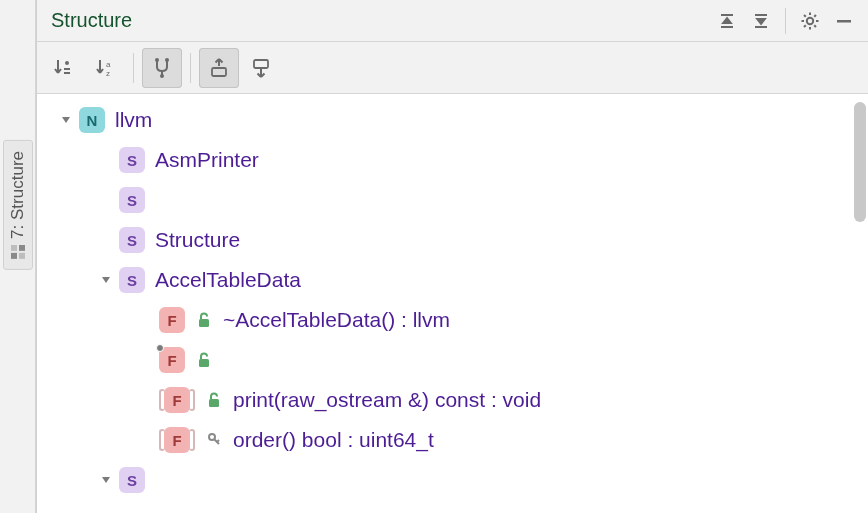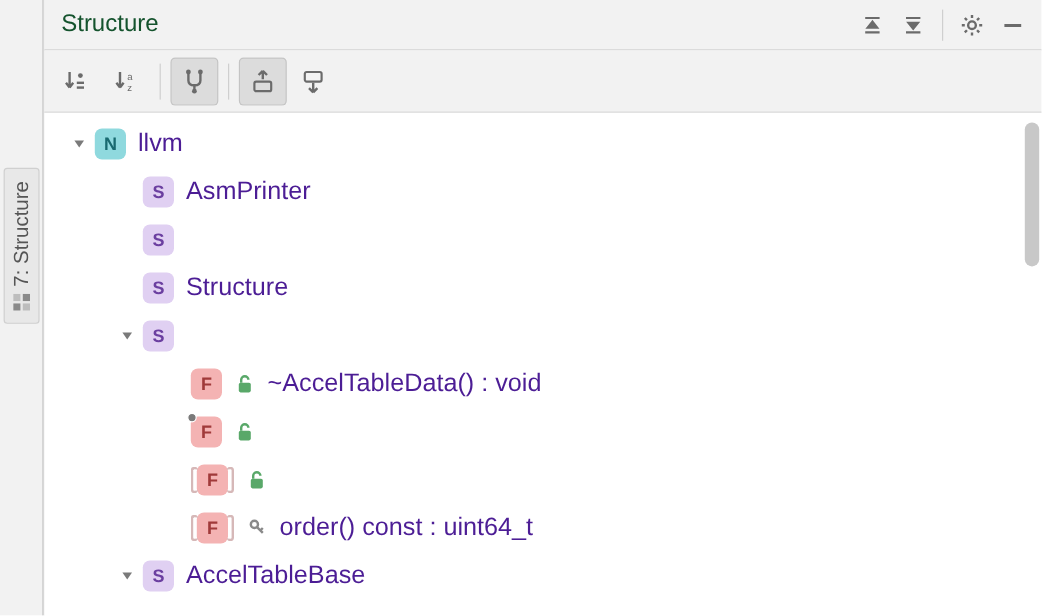--- a/index.html
+++ b/index.html
@@ -290,69 +290,70 @@
           <span class="kind-badge kS">S</span>
           <span class="label">Structure</span>
         </div>
         <div class="row indent2">
           <span class="twisty">
             <svg width="12" height="12" viewBox="0 0 12 12">
               <path d="M2 3 L10 3 L6 9 Z" fill="#7a7a7a"></path>
             </svg>
           </span>
           <span class="kind-badge kS">S</span>
+          <span class="label">AccelTableData</span>
         </div>
         <div class="row indent3">
           <span class="spacer"></span>
           <span class="kind-badge kF">F</span>
           <span class="vis">
             <svg width="14" height="16" viewBox="0 0 14 16">
               <rect x="2" y="7" width="10" height="8" rx="1.5" fill="#59a869"></rect>
               <path d="M4 7 V4.5 A3 3 0 0 1 10 4.5" fill="none" stroke="#59a869" stroke-width="2"></path>
             </svg>
           </span>
-          <span class="label">~AccelTableData() : void</span>
+          <span class="label">~AccelTableData() : llvm</span>
         </div>
         <div class="row indent3">
           <span class="spacer"></span>
           <span class="kind-badge kF" style="position: relative;">F<span class="ovdot"></span></span>
           <span class="vis">
             <svg width="14" height="16" viewBox="0 0 14 16">
               <rect x="2" y="7" width="10" height="8" rx="1.5" fill="#59a869"></rect>
               <path d="M4 7 V4.5 A3 3 0 0 1 10 4.5" fill="none" stroke="#59a869" stroke-width="2"></path>
             </svg>
           </span>
         </div>
         <div class="row indent3">
           <span class="spacer"></span>
           <span class="kind-badge kF wrapped" style="margin-left: 5px; margin-right: 15px;">F</span>
           <span class="vis">
             <svg width="14" height="16" viewBox="0 0 14 16">
               <rect x="2" y="7" width="10" height="8" rx="1.5" fill="#59a869"></rect>
               <path d="M4 7 V4.5 A3 3 0 0 1 10 4.5" fill="none" stroke="#59a869" stroke-width="2"></path>
             </svg>
           </span>
+          <span class="label">print(raw_ostream &amp;) const : void</span>
         </div>
         <div class="row indent3">
           <span class="spacer"></span>
           <span class="kind-badge kF wrapped" style="margin-left: 5px; margin-right: 15px;">F</span>
           <span class="vis">
             <svg width="14" height="16" viewBox="0 0 14 16">
               <circle cx="5" cy="5" r="3" fill="none" stroke="#8a8a8a" stroke-width="2"></circle>
               <path d="M7 7 L12 12 M10 10 L12 8" stroke="#8a8a8a" stroke-width="2"></path>
             </svg>
           </span>
-          <span class="label">order() const : uint64_t</span>
+          <span class="label">order() bool : uint64_t</span>
         </div>
         <div class="row indent2">
           <span class="twisty">
             <svg width="12" height="12" viewBox="0 0 12 12">
               <path d="M2 3 L10 3 L6 9 Z" fill="#7a7a7a"></path>
             </svg>
           </span>
           <span class="kind-badge kS">S</span>
-          <span class="label">AccelTableBase</span>
         </div>
       </div>
     <div class="scroll-thumb"></div>
   </div>
 
 </div>
 
 </body></html>

